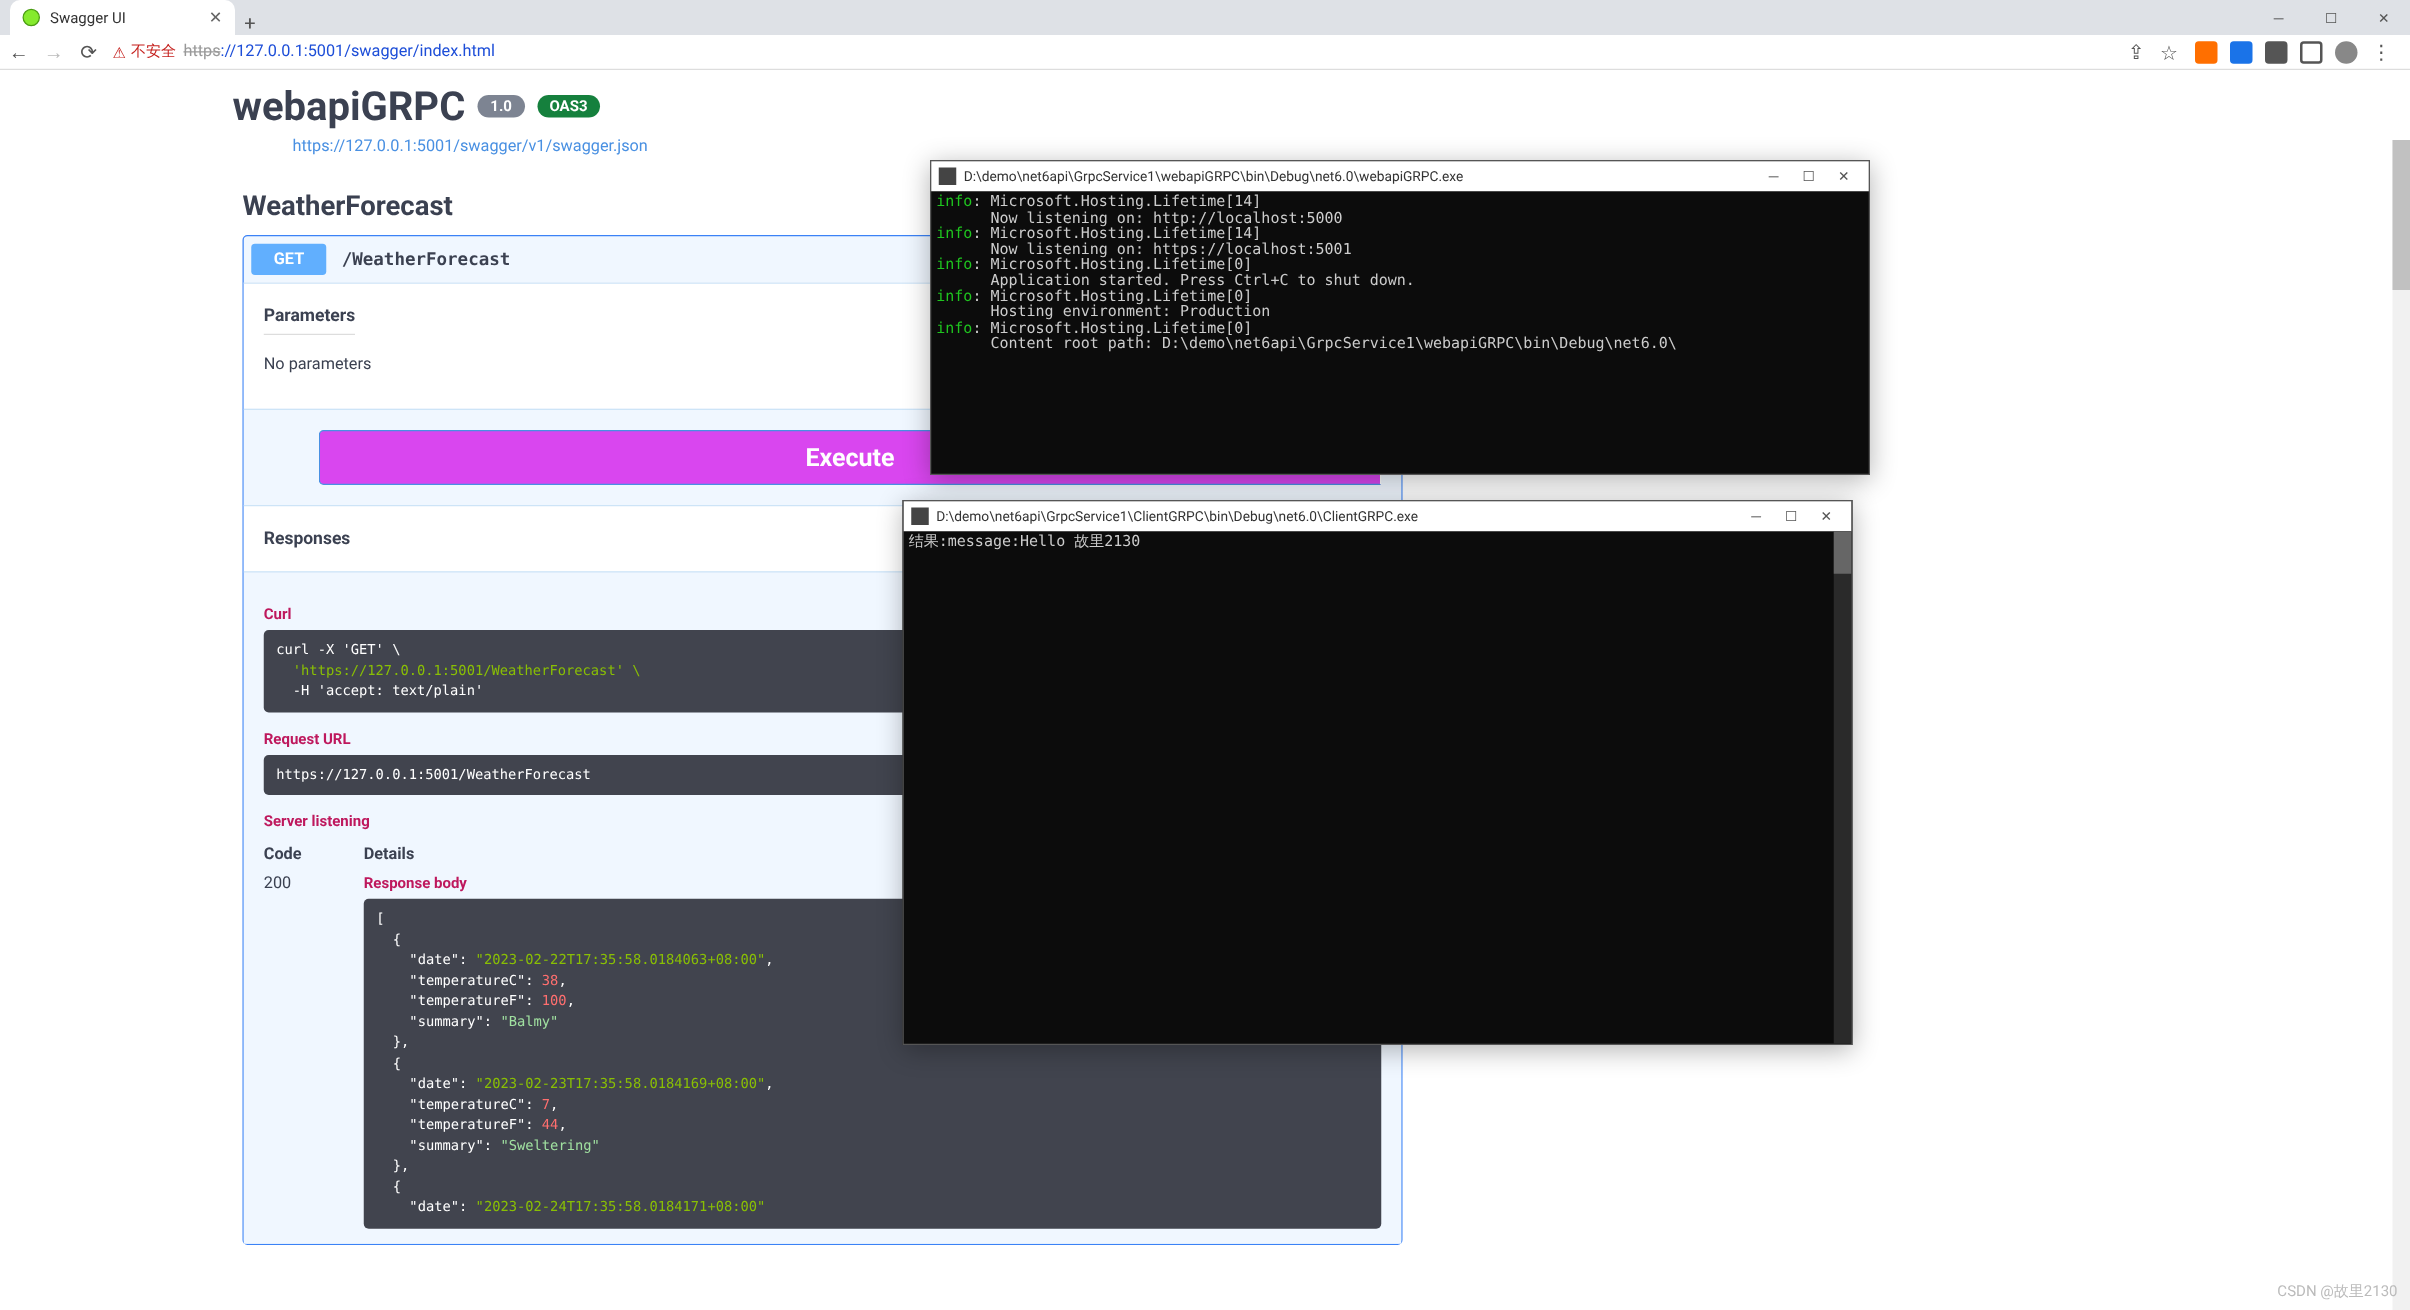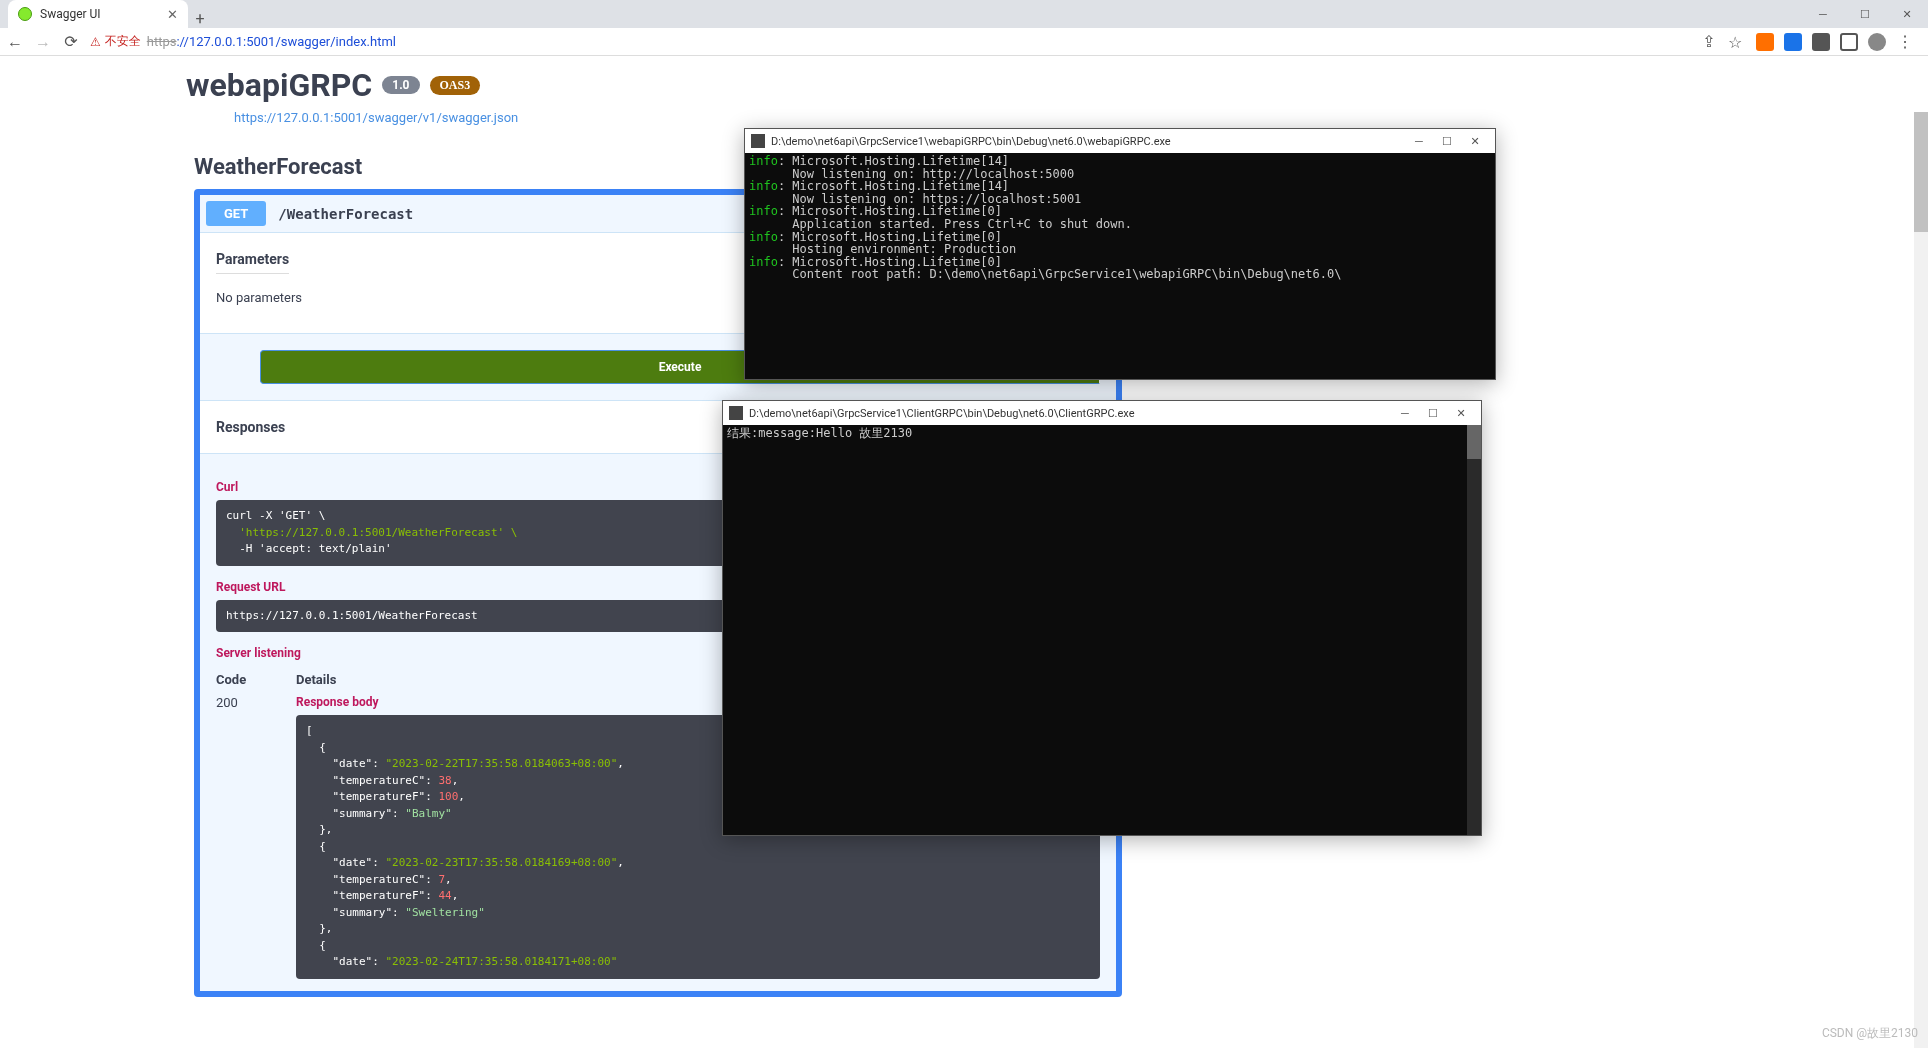--- a/index.html
+++ b/index.html
@@ -32,36 +32,36 @@
 
   
   .page { position: absolute; top: 56px; left: 0; right: 0; bottom: 0; overflow: hidden; }
   .page-scroll { position: absolute; top: 56px; right: 0; width: 14px; height: calc(100% - 56px); background: #f1f1f1; }
   .page-scroll .thumb { width: 100%; height: 120px; background: #c1c1c1; }
 
   .swagger { padding: 10px 0 0 186px; width: 1130px; }
   .sw-head { display: flex; align-items: center; gap: 10px; }
   .sw-title { font-size: 32px; font-weight: 700; color: #3b4151; }
   .sw-badge { background: #7d8492; color: #fff; border-radius: 20px; padding: 2px 10px; font-size: 12px; font-weight: 700; }
-  .sw-badge.oas { background: #a16207; font-family: Liberation Serif, serif; }
+  .sw-badge.oas { background: #15803d; }
   .sw-link { color: #4990e2; font-size: 13px; margin-top: 6px; display: inline-block; margin-left: 48px; }
 
   .sw-section { font-size: 22px; font-weight: 700; color: #3b4151; margin: 28px 0 10px 8px; }
 
-  .op { border: 6px solid #3b82f6; border-radius: 4px; background: #f0f7ff; margin: 0 8px; }
+  .op { border: 1px solid #3b82f6; border-radius: 4px; background: #f0f7ff; margin: 0 8px; }
   .op-head { display: flex; align-items: center; padding: 6px; gap: 12px; }
   .op-method { background: #61affe; color: #fff; font-weight: 700; font-size: 13px; padding: 5px 18px; border-radius: 3px; }
   .op-path { font-family: Consolas, monospace; font-size: 14px; color: #3b4151; font-weight: 700; }
 
   .op-body { border-top: 1px solid #cde4f7; padding: 12px 16px; background: #fff; }
   .op-body.b2 { background: #f0f7ff; }
   .sect-h { font-size: 14px; font-weight: 700; color: #3b4151; padding: 6px 0; border-bottom: 1px solid #ddd; display: inline-block; }
   .noparams { font-size: 13px; color: #3b4151; margin: 16px 0; }
 
-  .exec-btn { background: #4d7c0f; color: #fff; text-align: center; padding: 9px; font-weight: 700; border: 1px solid #4990e2; border-right: 1px solid #fff; border-radius: 4px 0 0 4px; cursor: pointer; font-size: 12px; margin-left: 44px; }
+  .exec-btn { background: #d946ef; color: #fff; text-align: center; padding: 9px; font-weight: 700; border: 1px solid #4990e2; border-right: 1px solid #fff; border-radius: 4px 0 0 4px; cursor: pointer; font-size: 20px; margin-left: 44px; }
 
   .sub-h { font-size: 12px; font-weight: 700; color: #be185d; margin: 14px 0 6px; }
   .codeblk { background: #41444e; color: #fff; padding: 8px 10px; font-family: Consolas, monospace; font-size: 11px; border-radius: 4px; white-space: pre; line-height: 1.5; }
   .codeblk .g { color: #89bf04; }
 
   .tbl-head { display: flex; gap: 40px; font-size: 13px; font-weight: 700; color: #3b4151; margin: 12px 0 8px; }
   .tbl-row { display: flex; gap: 40px; font-size: 13px; color: #3b4151; }
   .code-col { width: 40px; }
 
   .json-body { background: #41444e; color: #fff; padding: 8px 10px; font-family: Consolas, monospace; font-size: 11px; border-radius: 4px; white-space: pre; line-height: 1.5; }

